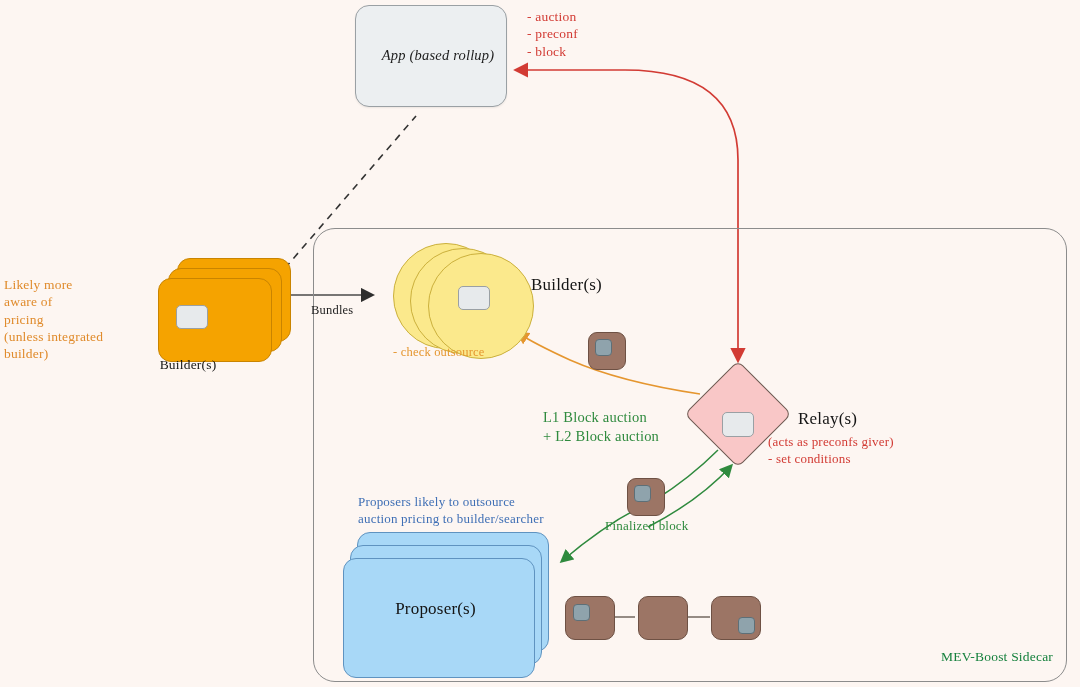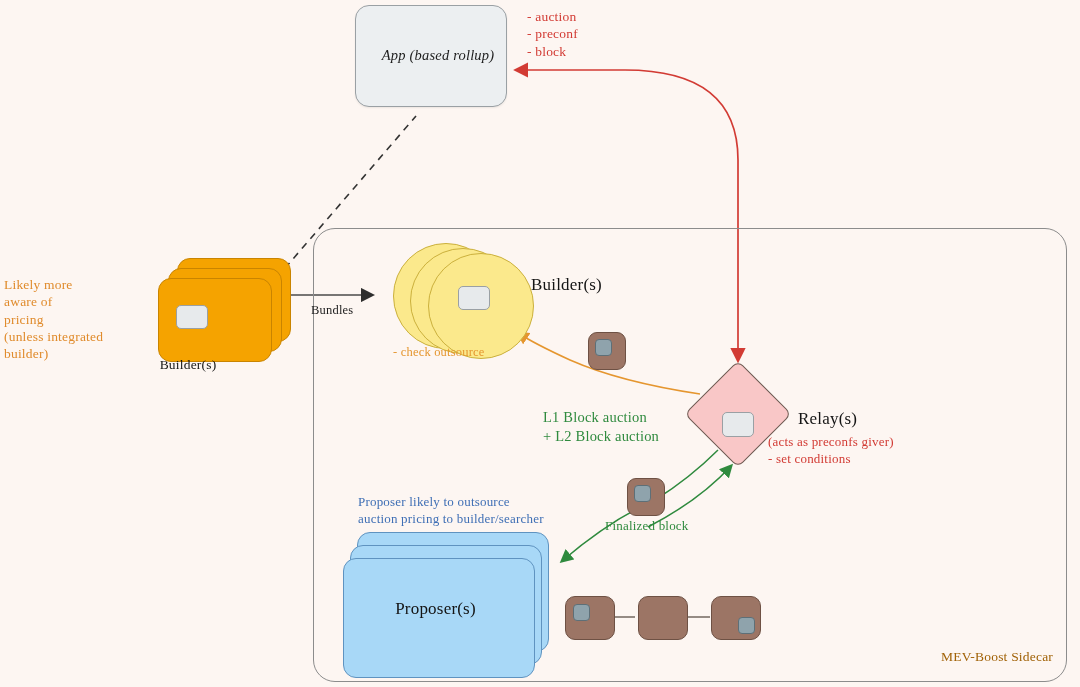--- a/index.html
+++ b/index.html
@@ -35,21 +35,21 @@
     top: 228px;
     width: 752px;
     height: 452px;
     border: 1.3px solid #8c8c8c;
     border-radius: 22px;
     background: transparent;
   }
   #sidecar-label {
     left: 941px; top: 648px;
     font-size: 13.5px;
-    color: #a16207;
+    color: #15803d;
   }
 
   
   #app-box {
     position: absolute;
     left: 355px; top: 5px;
     width: 150px; height: 100px;
     background: #eceff1;
     border: 1.4px solid #9aa0a4;
     border-radius: 14px;
@@ -282,21 +282,21 @@
 - set conditions</div>
 <div class="lbl" id="auction-label">L1 Block auction
 + L2 Block auction</div>
 
 <div>
   <div class="stack-card proposer-card" style="left:357px; top:532px;"></div>
   <div class="stack-card proposer-card" style="left:350px; top:545px;"></div>
   <div class="stack-card proposer-card" style="left:343px; top:558px;"></div>
 </div>
 <div class="lbl" id="proposer-caption">Proposer(s)</div>
-<div class="lbl" id="proposer-note">Proposer likely to outsource
+<div class="lbl" id="proposer-note">Proposers likely to outsource
 auction pricing to builder/searcher</div>
 
 <div class="brown-block" style="left:588px; top:332px;">
   <div class="block-chip" style="left:6px; top:6px;"></div>
 </div>
 
 <div class="brown-block" style="left:627px; top:478px;">
   <div class="block-chip" style="left:6px; top:6px;"></div>
 </div>
 <div class="lbl" id="finalized-label">Finalized block</div>

